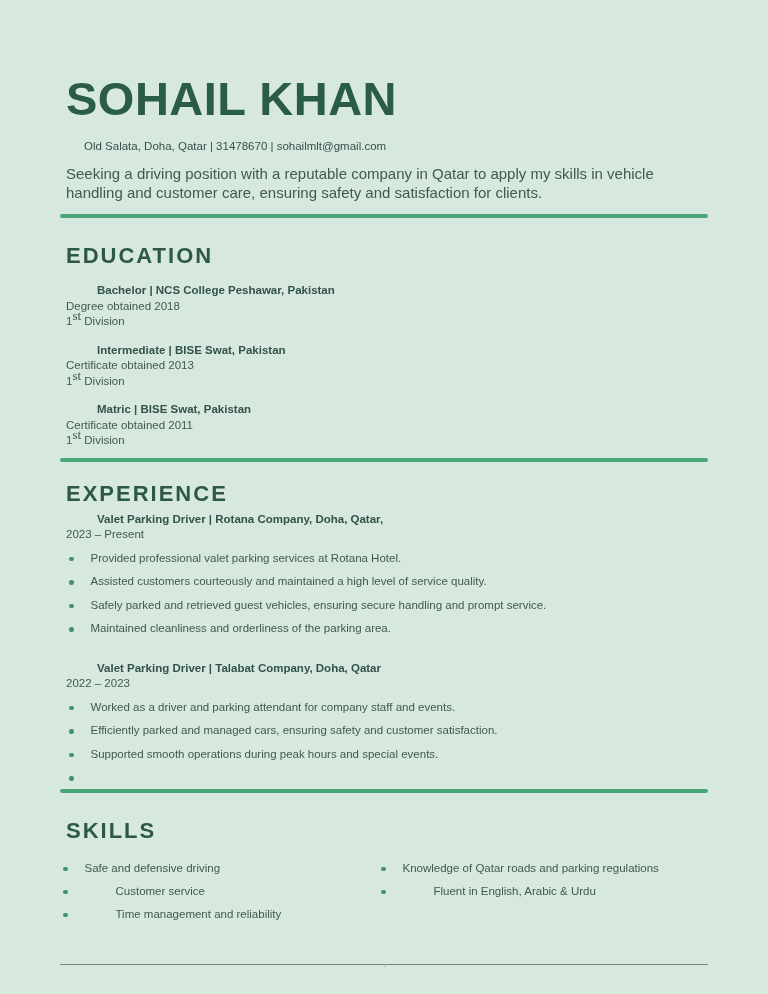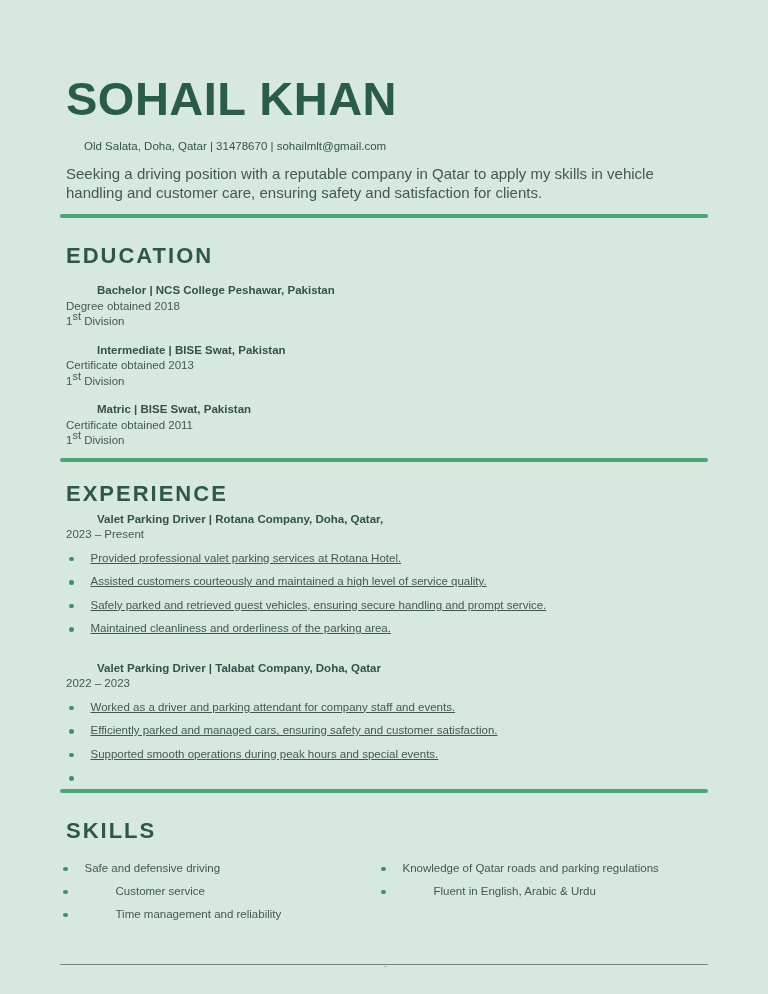--- a/index.html
+++ b/index.html
@@ -60,25 +60,25 @@
     margin: 0;
     font-size: 11.5px;
     line-height: 15.5px;
     color: #41594f;
   }
   .entry-title {
     font-weight: bold;
     color: #33524a;
     padding-left: 31px;
   }
-  sup { font-size: 11px; line-height: 0; }
+  sup { font-size: 13px; line-height: 0; font-family: Liberation Serif, serif; }
 
   .job { margin: 8px 0 0 6px; }
   .job.second { margin-top: 24px; }
-  .bullet-list { margin: 8px 0 0 6px; padding: 0; text-decoration: underline; }
+  .bullet-list { margin: 8px 0 0 6px; padding: 0; }
   .bullet-row {
     display: flex;
     align-items: flex-start;
     margin-bottom: 8px;
   }
   .bullet-row:last-child { margin-bottom: 0; }
   .dot {
     flex: 0 0 auto;
     width: 4.5px;
     height: 4.5px;

